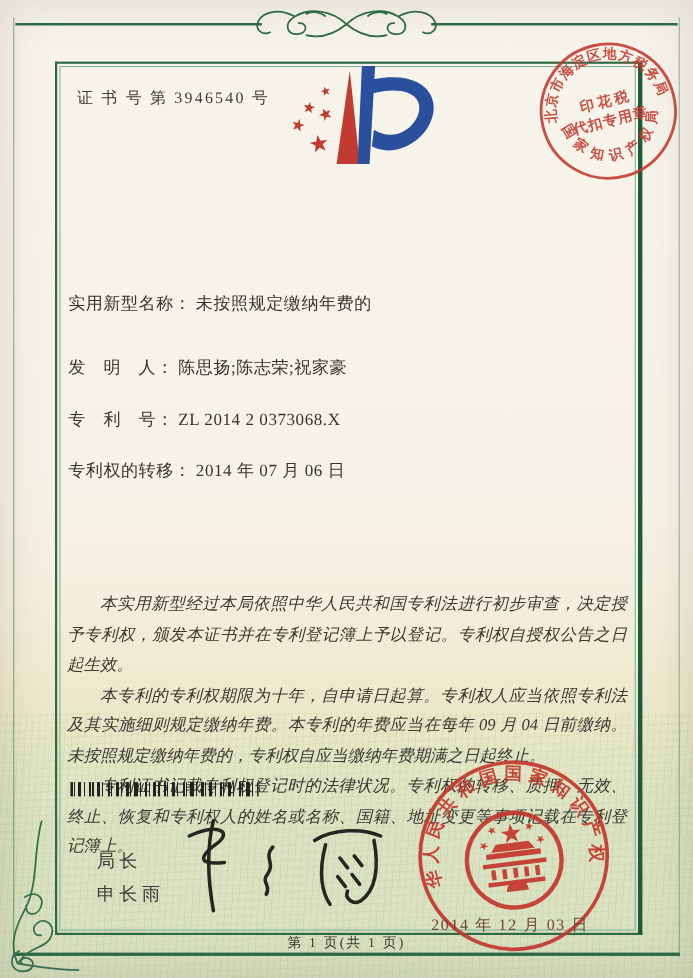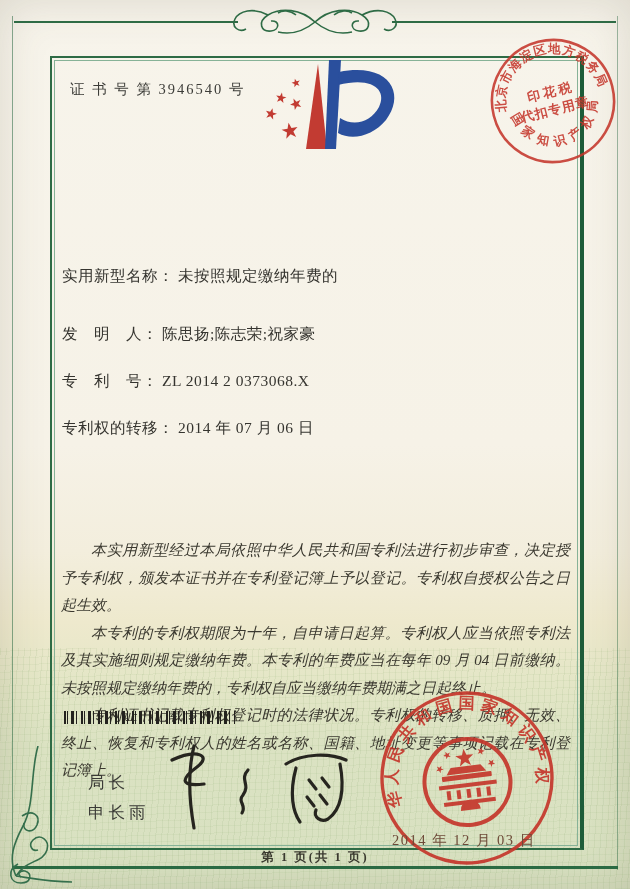--- a/index.html
+++ b/index.html
@@ -74,21 +74,21 @@
   }
   .signature{position:absolute;left:138px;top:740px;}
   .tax-stamp{position:absolute;left:478px;top:26px;transform:rotate(-14deg);opacity:.88;}
   .cnipa-seal{position:absolute;left:372px;top:683px;transform:rotate(-7deg);opacity:.92;}
   .seal-date{
     position:absolute;left:392px;top:831px;
     font-size:14.5px;color:#6d4a38;letter-spacing:1.5px;white-space:nowrap;
   }
   .footer{
     position:absolute;left:0;top:849px;width:630px;text-align:center;
-    font-size:12.5px;color:#3a392f;letter-spacing:2px;font-weight:bold;
+    font-size:12.5px;color:#3a392f;letter-spacing:2px;
   }
   .top-ornament{position:absolute;left:0;top:2px;}
   .corner-ornament{position:absolute;left:2px;top:746px;}
   svg text{font-family:"Liberation Serif","DejaVu Serif",serif;}
 </style>
 </head>
 <body>
 
 <div class="paper">
 

